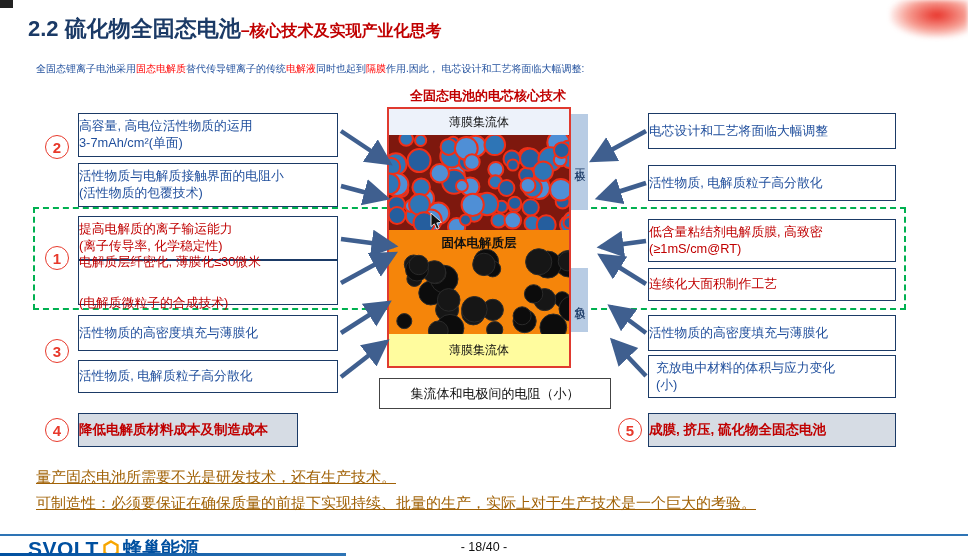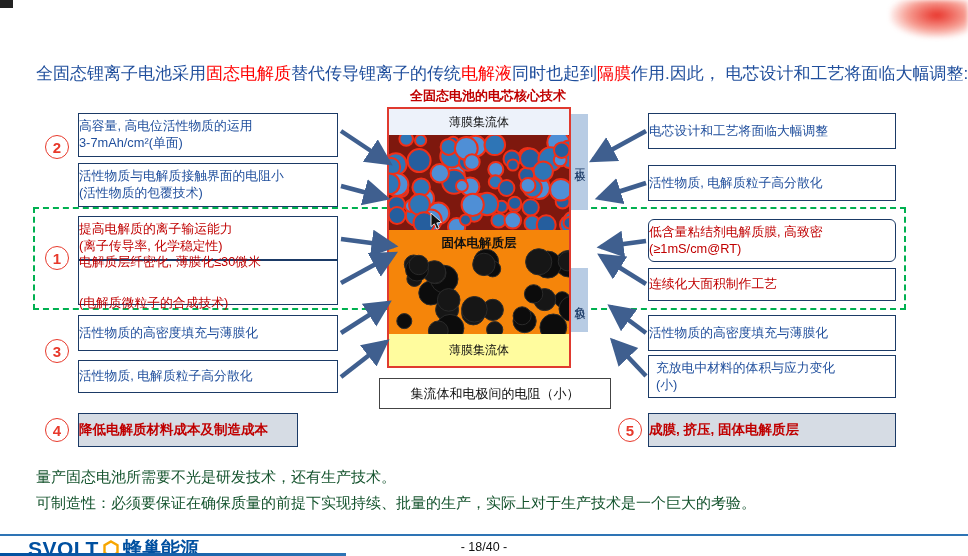--- a/index.html
+++ b/index.html
@@ -2,21 +2,21 @@
 <html><head>
 <meta charset="utf-8">
 <style>
   html,body{margin:0;padding:0;background:#888;}
   .slide{position:relative;width:968px;height:556px;background:#ffffff;overflow:hidden;
          font-family:"Liberation Sans","DejaVu Sans",sans-serif;}
   .abs{position:absolute;}
   
   .title-main{font-size:22px;font-weight:bold;color:#1B3A66;}
   .title-sub{font-size:16px;font-weight:bold;color:#C00000;}
-  .intro{font-size:17px;color:#1F4E9C;white-space:nowrap;}
+  .intro{font-size:10px;color:#1F4E9C;white-space:nowrap;}
   .intro .red{color:#FF0000;}
   .diag-heading{font-size:13px;font-weight:bold;color:#C00000;text-align:center;}
   
   .abox{position:absolute;background:#fff;border:1.3px solid #1B3A66;display:flex;flex-direction:column;
         justify-content:center;align-items:flex-start;text-align:center;font-size:12.8px;line-height:1.3;
         color:#1F4E9C;box-sizing:border-box;}
   .abox.red{color:#C00000;}
   .abox.hl{background:#D6DCE4;font-weight:bold;color:#C00000;font-size:13.5px;}
   
   .cnum{position:absolute;width:24px;height:24px;border:1.7px solid #E8392B;border-radius:50%;
@@ -33,21 +33,21 @@
   .strip.bottom{top:225px;height:32px;background:#FFFC9E;}
   .elyte-label{position:absolute;left:0;top:121px;width:100%;height:26px;display:flex;align-items:center;
                justify-content:center;font-size:12.5px;font-weight:bold;color:#111;}
   .vbar{position:absolute;left:571px;width:17px;background:#B8CCE4;color:#1B3A66;font-size:11px;
         display:flex;align-items:center;justify-content:center;writing-mode:vertical-rl;
         text-orientation:upright;letter-spacing:2px;}
   .res-box{position:absolute;left:379px;top:378px;width:230px;height:29px;background:#fff;
            border:1.2px solid #444;display:flex;align-items:center;justify-content:center;
            font-size:13px;color:#111;}
   
-  .note{position:absolute;left:36px;font-size:15px;color:#14532d;white-space:nowrap;}
+  .note{position:absolute;left:36px;font-size:15px;color:#a16207;white-space:nowrap;text-decoration:underline;}
   
   .footer-line{position:absolute;left:0;top:534px;width:968px;height:2px;background:#2E74B5;}
   .logo-underline{position:absolute;left:0;top:553px;width:346px;height:3px;
                   background:linear-gradient(90deg,#0050A0,#2E74B5);}
   .logo{position:absolute;left:28px;top:536px;display:flex;align-items:center;gap:3px;}
   .logo-en{font-size:21px;font-weight:900;color:#0050A0;letter-spacing:.5px;}
   .logo-cn{font-size:19px;font-weight:bold;color:#0050A0;}
   .page-num{position:absolute;left:0;top:540px;width:968px;text-align:center;font-size:12.5px;color:#111;}
   
   .red-blob{position:absolute;right:0;top:0;width:78px;height:38px;
@@ -57,20 +57,23 @@
   .arrows{position:absolute;left:0;top:0;pointer-events:none;}
 </style>
 </head>
 <body>
 
 <div class="slide">
 
   <div class="corner-mark"></div>
   <div class="red-blob"></div>
 
+  <div class="abs" style="left:28px;top:14px;">
+    <span class="title-main">2.2 硫化物全固态电池</span><span class="title-sub">–核心技术及实现产业化思考</span>
+  </div>
 
   <div class="abs intro" style="left:36px;top:62px;">
     <span>全固态锂离子电池采用</span><span class="red">固态电解质</span><span>替代传导锂离子的传统</span><span class="red">电解液</span><span>同时也起到</span><span class="red">隔膜</span><span>作用.因此， 电芯设计和工艺将面临大幅调整:</span>
   </div>
 
   <div class="abs diag-heading" style="left:368px;top:87px;width:240px;">全固态电池的电芯核心技术</div>
 
   <div class="green-dash" style="left:33px;top:207px;width:873px;height:103px;"></div>
 
   <div class="diagram">
@@ -238,36 +241,36 @@
   <div class="abox hl" style="left:78px;top:413px;width:220px;height:34px;">
     <div>降低电解质材料成本及制造成本</div>
   </div>
 
   <div class="abox" style="left:648px;top:113px;width:248px;height:36px;">
     <div>电芯设计和工艺将面临大幅调整</div>
   </div>
   <div class="abox" style="left:648px;top:165px;width:248px;height:36px;">
     <div>活性物质, 电解质粒子高分散化</div>
   </div>
-  <div class="abox red" style="left:648px;top:219px;width:248px;height:43px;border-radius:6px;">
+  <div class="abox red" style="left:648px;top:219px;width:248px;height:43px;">
     <div>低含量粘结剂电解质膜, 高致密</div>
     <div>(≥1mS/cm@RT)</div>
   </div>
   <div class="abox red" style="left:648px;top:268px;width:248px;height:33px;">
     <div>连续化大面积制作工艺</div>
   </div>
   <div class="abox" style="left:648px;top:315px;width:248px;height:36px;">
     <div>活性物质的高密度填充与薄膜化</div>
   </div>
   <div class="abox" style="left:648px;top:355px;width:248px;height:43px;padding-left:7px;">
     <div>充放电中材料的体积与应力变化</div>
     <div>(小)</div>
   </div>
   <div class="abox hl" style="left:648px;top:413px;width:248px;height:34px;">
-    <div>成膜, 挤压, 固体电解质层</div>
+    <div>成膜, 挤压, 硫化物全固态电池</div>
   </div>
 
   <svg class="arrows" width="968" height="556">
     <defs>
       <marker id="ah" markerWidth="7" markerHeight="7" refX="5" refY="3" orient="auto">
         <path d="M0,0 L6,3 L0,6 Z" fill="#3F5F8F"></path>
       </marker>
     </defs>
     <g stroke="#3F5F8F" stroke-width="4.5">
       <line x1="341" y1="131" x2="389" y2="163" marker-end="url(#ah)"></line>

